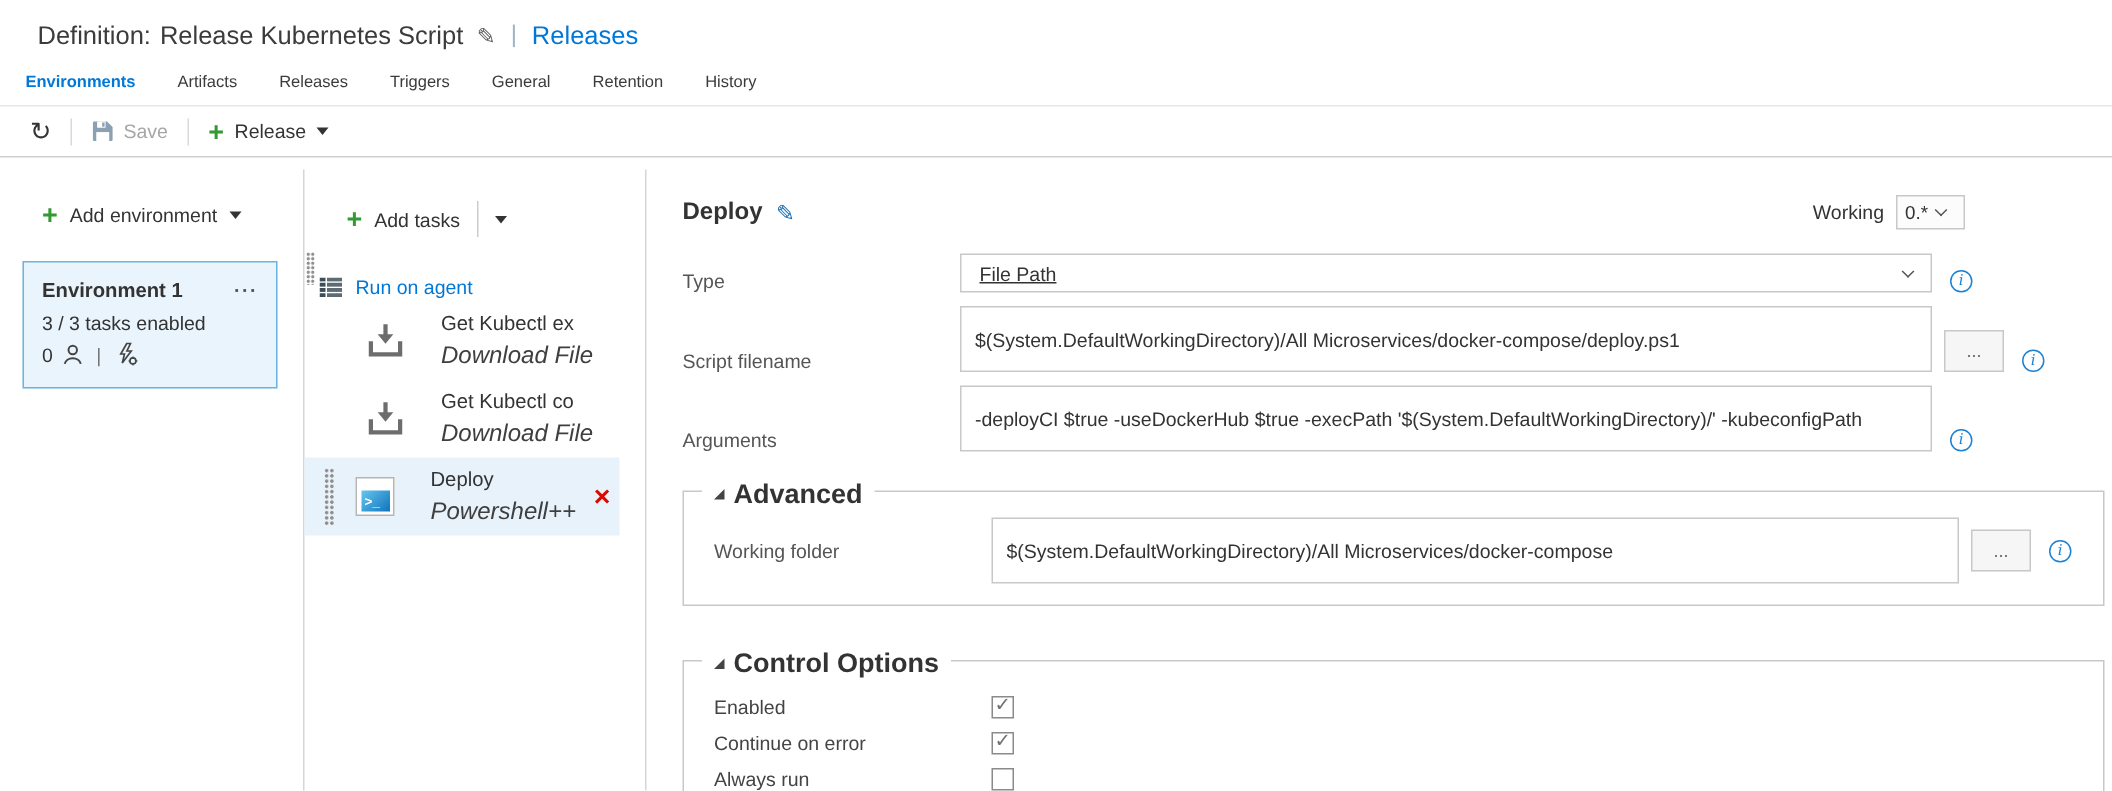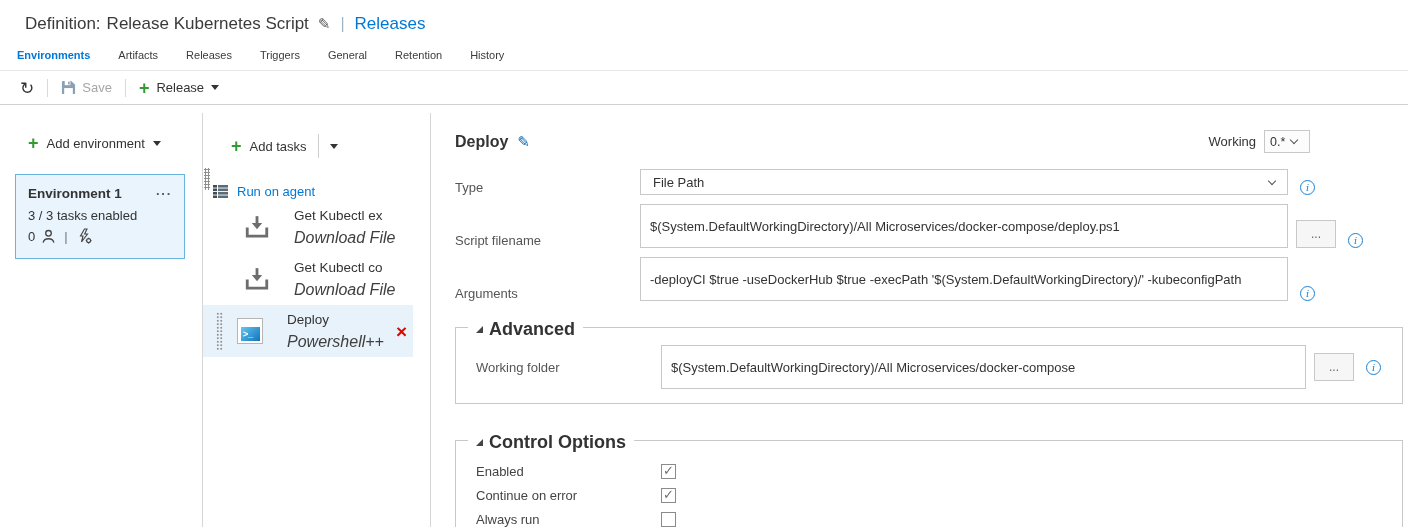--- a/index.html
+++ b/index.html
@@ -74,21 +74,21 @@
   .version-box { position:absolute; top:17px; right:98px; display:flex; align-items:center; gap:8px; }
   .version-sel { width:46px; height:23px; border:1px solid #c8c8c8; background:#fcfcfc; display:flex;
     align-items:center; padding:0 5px; gap:6px; font-size:12.5px; cursor:pointer; }
   .chev { display:inline-block; width:6px; height:6px; border-right:1.4px solid #555; border-bottom:1.4px solid #555;
     transform:rotate(45deg); margin-top:-3px; }
 
   .frows { margin-top:18px; }
   .frow { display:flex; align-items:flex-end; margin-bottom:9px; }
   .flabel { width:185px; color:#555; font-size:13px; flex:none; }
   .dropdown { width:648px; height:26px; border:1px solid #c8c8c8; display:flex; align-items:center;
-    padding:0 12px; cursor:pointer; background:#fff; }
+    padding:0 12px; cursor:pointer; background:#fff;text-decoration:underline; }
   .dropdown .chev { margin-left:auto; }
   input.txt { height:44px; border:1px solid #c8c8c8; font-family:"Liberation Sans",sans-serif;
     font-size:13px; color:#333; padding:0 9px; outline:none; }
   .w-main { width:648px; }
   .browse { width:40px; height:28px; margin-left:8px; background:#f6f6f6; border:1px solid #c8c8c8;
     color:#666; font-size:12px; cursor:pointer; }
   .info { width:15px; height:15px; flex:none; border:1px solid #1b82d4; border-radius:50%; color:#1b82d4;
     font-size:10px; font-style:italic; font-family:"DejaVu Serif",serif; display:inline-flex;
     align-items:center; justify-content:center; margin-left:12px; cursor:pointer; }
   .info.after-browse { margin-left:12px; }

